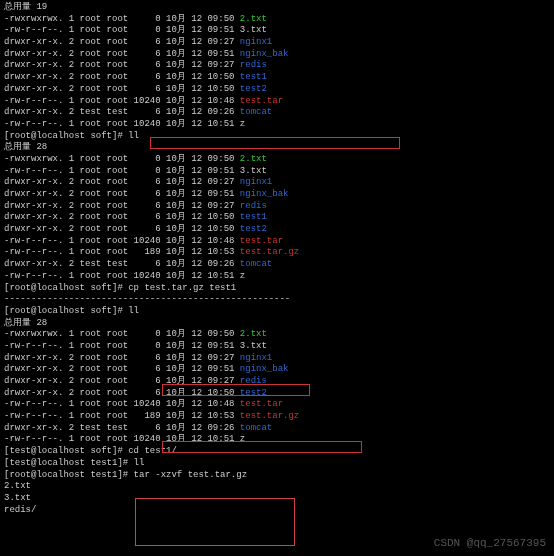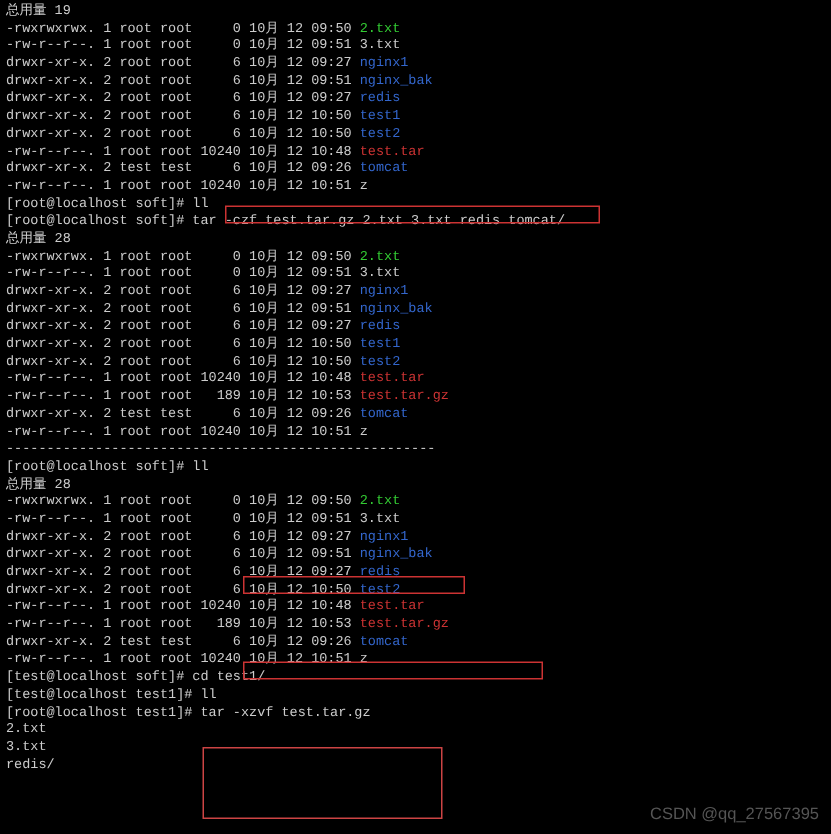--- a/index.html
+++ b/index.html
@@ -5,51 +5,51 @@
 *{margin:0;padding:0;box-sizing:border-box}
 body{background:#000;font-family:'Courier New',monospace;font-size:9px;line-height:1.3;color:#ccc;width:554px;height:556px;overflow:hidden;position:relative;padding:2px 4px}
 .line{white-space:pre}
 .green{color:#3c3}
 .red{color:#c33}
 .blue{color:#36c}
 .box1{position:absolute;border:1px solid #c33;left:150px;top:137px;width:250px;height:12px;pointer-events:none}
 .box2{position:absolute;border:1px solid #c33;left:162px;top:384px;width:148px;height:12px;pointer-events:none}
 .box3{position:absolute;border:1px solid #c33;left:162px;top:441px;width:200px;height:12px;pointer-events:none}
 .box4{position:absolute;border:1px solid #c44;left:135px;top:498px;width:160px;height:48px;pointer-events:none}
-.watermark{position:absolute;right:8px;bottom:6px;color:#555;font-size:11px;font-family:Liberation Sans, sans-serif}
+.watermark{position:absolute;right:8px;bottom:6px;color:#555;font-size:11px;font-family:Liberation Mono, monospace}
 </style>
 </head>
 <body>
 
 <div id="term">
     <div class="line">总用量 19</div>
     <div class="line">-rwxrwxrwx. 1 root root     0 10月 12 09:50 <span class="green">2.txt</span></div>
     <div class="line">-rw-r--r--. 1 root root     0 10月 12 09:51 <span class="">3.txt</span></div>
     <div class="line">drwxr-xr-x. 2 root root     6 10月 12 09:27 <span class="blue">nginx1</span></div>
     <div class="line">drwxr-xr-x. 2 root root     6 10月 12 09:51 <span class="blue">nginx_bak</span></div>
     <div class="line">drwxr-xr-x. 2 root root     6 10月 12 09:27 <span class="blue">redis</span></div>
     <div class="line">drwxr-xr-x. 2 root root     6 10月 12 10:50 <span class="blue">test1</span></div>
     <div class="line">drwxr-xr-x. 2 root root     6 10月 12 10:50 <span class="blue">test2</span></div>
     <div class="line">-rw-r--r--. 1 root root 10240 10月 12 10:48 <span class="red">test.tar</span></div>
     <div class="line">drwxr-xr-x. 2 test test     6 10月 12 09:26 <span class="blue">tomcat</span></div>
     <div class="line">-rw-r--r--. 1 root root 10240 10月 12 10:51 <span class="">z</span></div>
     <div class="line">[root@localhost soft]# ll</div>
-    <div class="line">[root@localhost soft]# tar -czf test.tar.gz 2.txt 3.txt redis tomcat/</div>
     <div class="line">总用量 28</div>
     <div class="line">-rwxrwxrwx. 1 root root     0 10月 12 09:50 <span class="green">2.txt</span></div>
     <div class="line">-rw-r--r--. 1 root root     0 10月 12 09:51 <span class="">3.txt</span></div>
     <div class="line">drwxr-xr-x. 2 root root     6 10月 12 09:27 <span class="blue">nginx1</span></div>
     <div class="line">drwxr-xr-x. 2 root root     6 10月 12 09:51 <span class="blue">nginx_bak</span></div>
     <div class="line">drwxr-xr-x. 2 root root     6 10月 12 09:27 <span class="blue">redis</span></div>
     <div class="line">drwxr-xr-x. 2 root root     6 10月 12 10:50 <span class="blue">test1</span></div>
     <div class="line">drwxr-xr-x. 2 root root     6 10月 12 10:50 <span class="blue">test2</span></div>
     <div class="line">-rw-r--r--. 1 root root 10240 10月 12 10:48 <span class="red">test.tar</span></div>
     <div class="line">-rw-r--r--. 1 root root   189 10月 12 10:53 <span class="red">test.tar.gz</span></div>
     <div class="line">drwxr-xr-x. 2 test test     6 10月 12 09:26 <span class="blue">tomcat</span></div>
     <div class="line">-rw-r--r--. 1 root root 10240 10月 12 10:51 <span class="">z</span></div>
+    <div class="line">[root@localhost soft]# cp test.tar.gz test1</div>
     <div class="line">-----------------------------------------------------</div>
     <div class="line">[root@localhost soft]# ll</div>
     <div class="line">总用量 28</div>
     <div class="line">-rwxrwxrwx. 1 root root     0 10月 12 09:50 <span class="green">2.txt</span></div>
     <div class="line">-rw-r--r--. 1 root root     0 10月 12 09:51 <span class="">3.txt</span></div>
     <div class="line">drwxr-xr-x. 2 root root     6 10月 12 09:27 <span class="blue">nginx1</span></div>
     <div class="line">drwxr-xr-x. 2 root root     6 10月 12 09:51 <span class="blue">nginx_bak</span></div>
     <div class="line">drwxr-xr-x. 2 root root     6 10月 12 09:27 <span class="blue">redis</span></div>
     <div class="line">drwxr-xr-x. 2 root root     6 10月 12 10:50 <span class="blue">test2</span></div>
     <div class="line">-rw-r--r--. 1 root root 10240 10月 12 10:48 <span class="red">test.tar</span></div>

